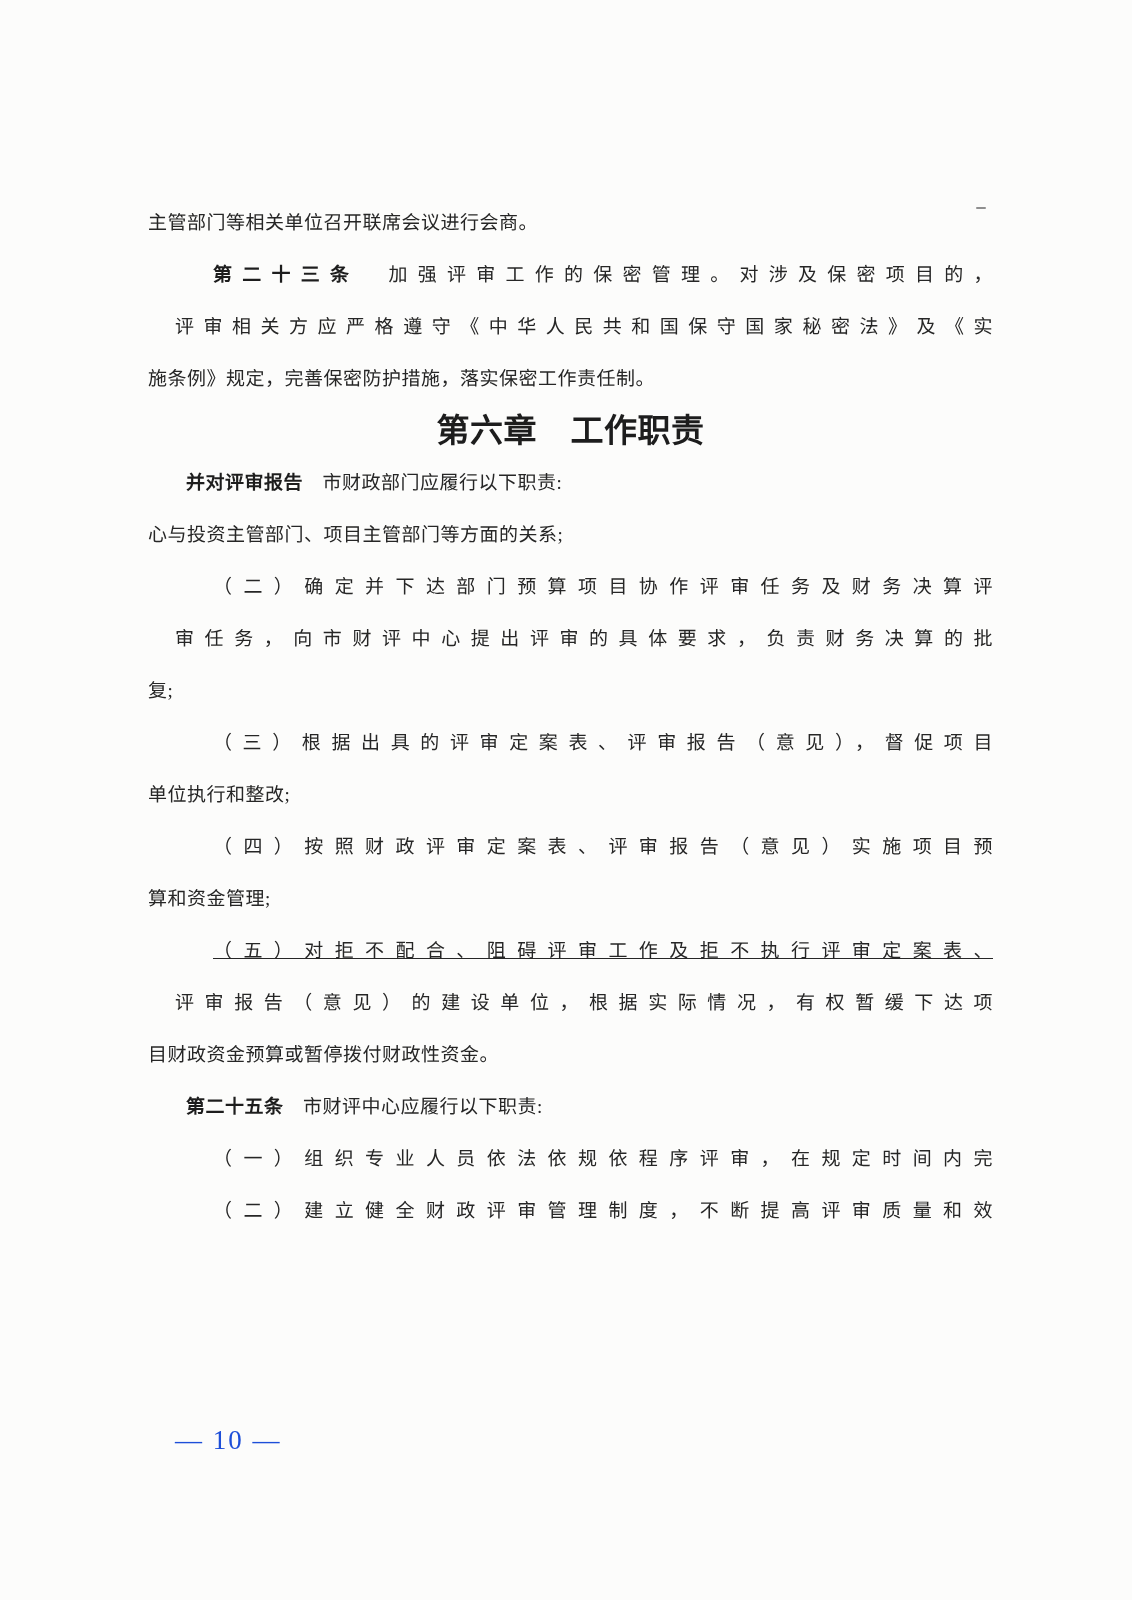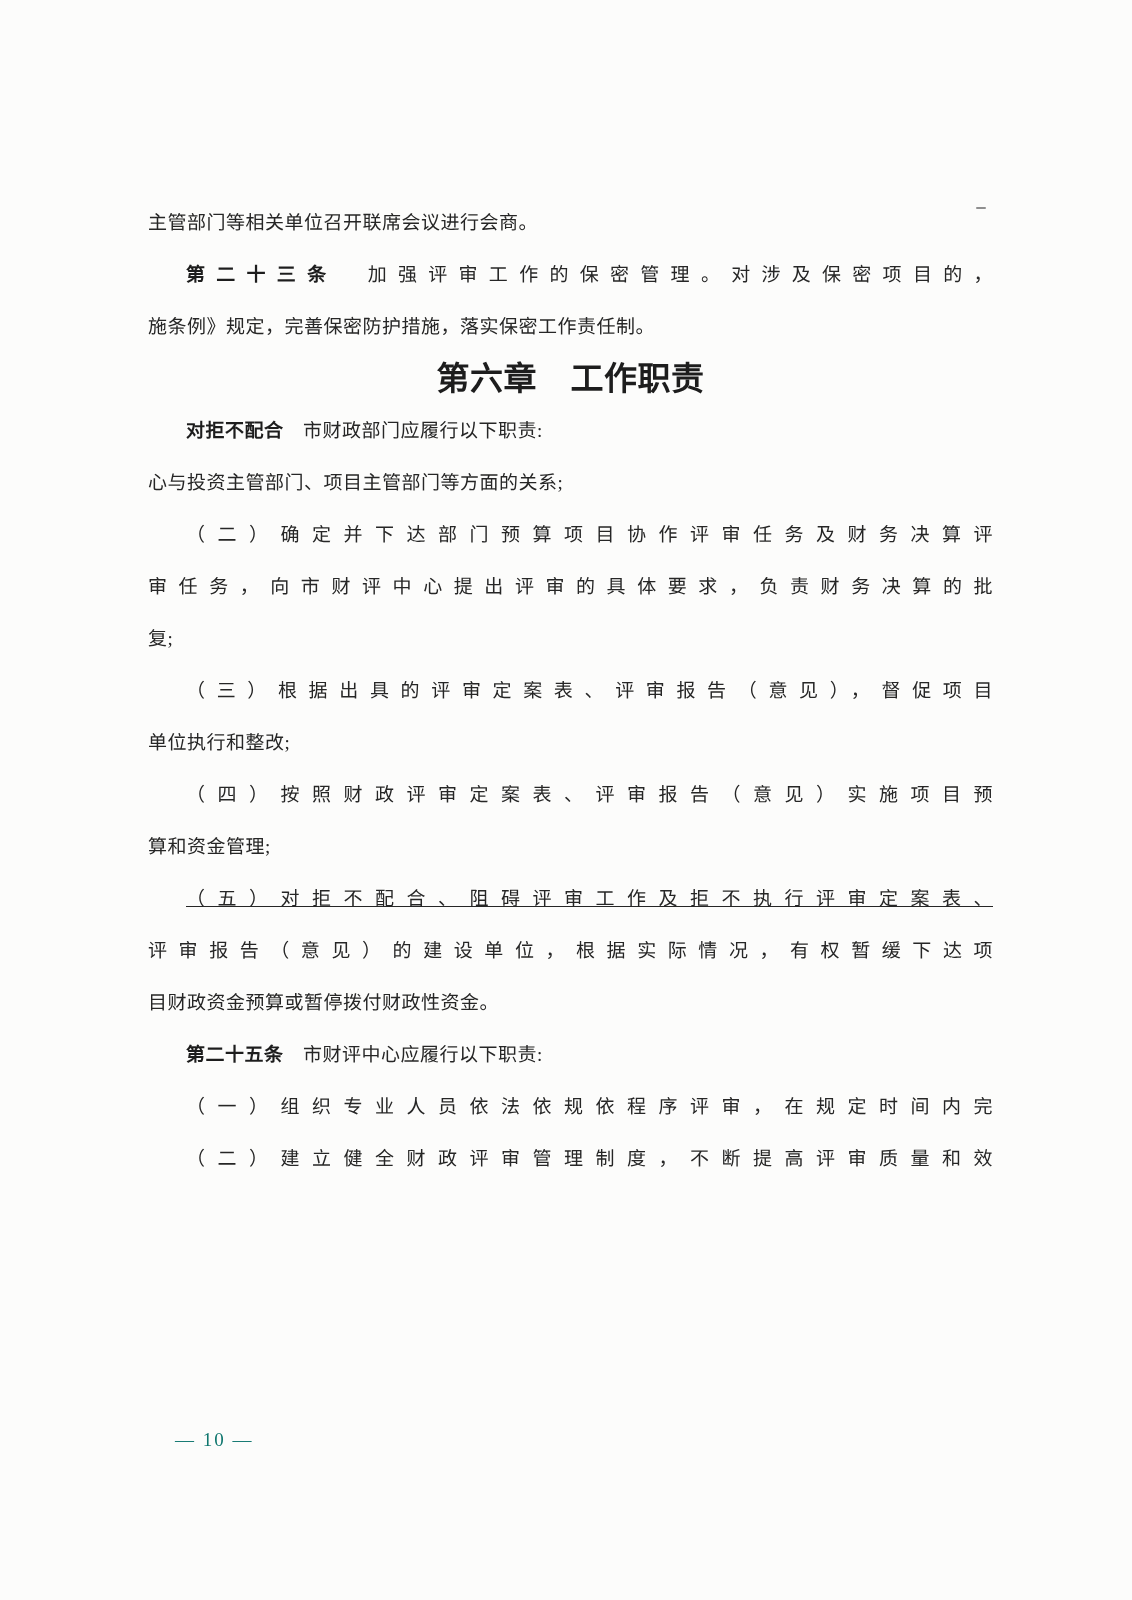--- a/index.html
+++ b/index.html
@@ -26,65 +26,67 @@
     font-size: 19px;
     color: #262626;
     white-space: nowrap;
     letter-spacing: 0.5px;
   }
   .line.fill {
     white-space: normal;
     text-align: justify;
     text-align-last: justify;
     text-justify: inter-character;
+    margin-left: 27px;
   }
   .line.center {
     text-align: left;
     text-align-last: center;
     white-space: nowrap;
   }
   .line.heading {
     font-size: 33px;
     font-weight: 700;
     font-family: "Liberation Sans", "DejaVu Sans", sans-serif;
     color: #1d1d1d;
   }
   .seg-bold {
     font-weight: 700;
     font-family: "Liberation Sans", "DejaVu Sans", sans-serif;
     color: #1d1d1d;
   }
   .footer-page-number {
     position: absolute;
     left: 175px; top: 1424px;
-    font-size: 19px;
+    font-size: 27px;
     line-height: 32px;
-    color: #0f766e;
+    color: #1d4ed8;
     letter-spacing: 2px;
     font-family: "Liberation Serif", "DejaVu Serif", serif;
   }
   .scan-speck {
     position: absolute;
     left: 976px; top: 207px;
     width: 10px; height: 2px;
     background: #8f8f8f;
     border-radius: 1px;
   }
 </style>
 </head>
 <body>
 
 <div class="page">
   <div class="scan-speck"></div>
   <div class="doc-body" id="doc-lines">
       <div class="line"><span class="seg-body">主管部门等相关单位召开联席会议进行会商。</span></div>
       <div class="line fill" style="text-indent: 2em;"><span class="seg-bold">第二十三条</span><span class="seg-body">　加强评审工作的保密管理。对涉及保密项目的，</span></div>
+      <div class="line fill"><span class="seg-body">评审相关方应严格遵守《中华人民共和国保守国家秘密法》及《实</span></div>
       <div class="line"><span class="seg-body">施条例》规定，完善保密防护措施，落实保密工作责任制。</span></div>
       <div class="line center heading"><span class="seg-bold">第六章　工作职责</span></div>
-      <div class="line" style="text-indent: 2em;"><span class="seg-bold">对拒不配合</span><span class="seg-body">　市财政部门应履行以下职责:</span></div>
+      <div class="line" style="text-indent: 2em;"><span class="seg-bold">并对评审报告</span><span class="seg-body">　市财政部门应履行以下职责:</span></div>
       <div class="line"><span class="seg-body">心与投资主管部门、项目主管部门等方面的关系;</span></div>
       <div class="line fill" style="text-indent: 2em;"><span class="seg-body">（二）确定并下达部门预算项目协作评审任务及财务决算评</span></div>
       <div class="line fill"><span class="seg-body">审任务，向市财评中心提出评审的具体要求，负责财务决算的批</span></div>
       <div class="line"><span class="seg-body">复;</span></div>
       <div class="line fill" style="text-indent: 2em;"><span class="seg-body">（三）根据出具的评审定案表、评审报告（意见），督促项目</span></div>
       <div class="line"><span class="seg-body">单位执行和整改;</span></div>
       <div class="line fill" style="text-indent: 2em;"><span class="seg-body">（四）按照财政评审定案表、评审报告（意见）实施项目预</span></div>
       <div class="line"><span class="seg-body">算和资金管理;</span></div>
       <div class="line fill" style="text-indent: 2em; text-decoration: underline;"><span class="seg-body">（五）对拒不配合、阻碍评审工作及拒不执行评审定案表、</span></div>
       <div class="line fill"><span class="seg-body">评审报告（意见）的建设单位，根据实际情况，有权暂缓下达项</span></div>

